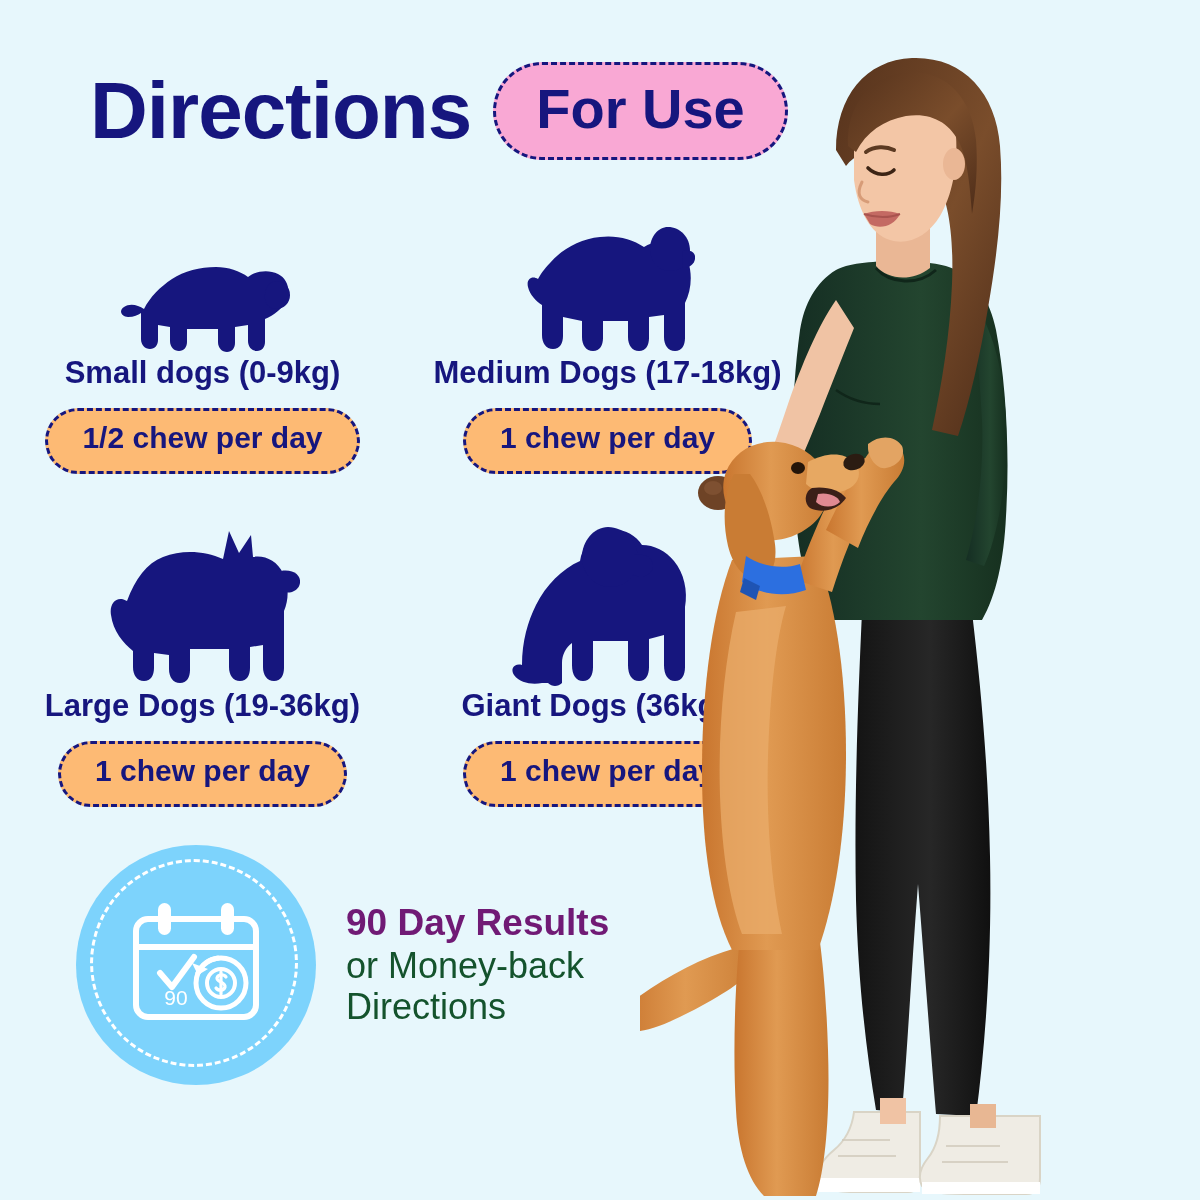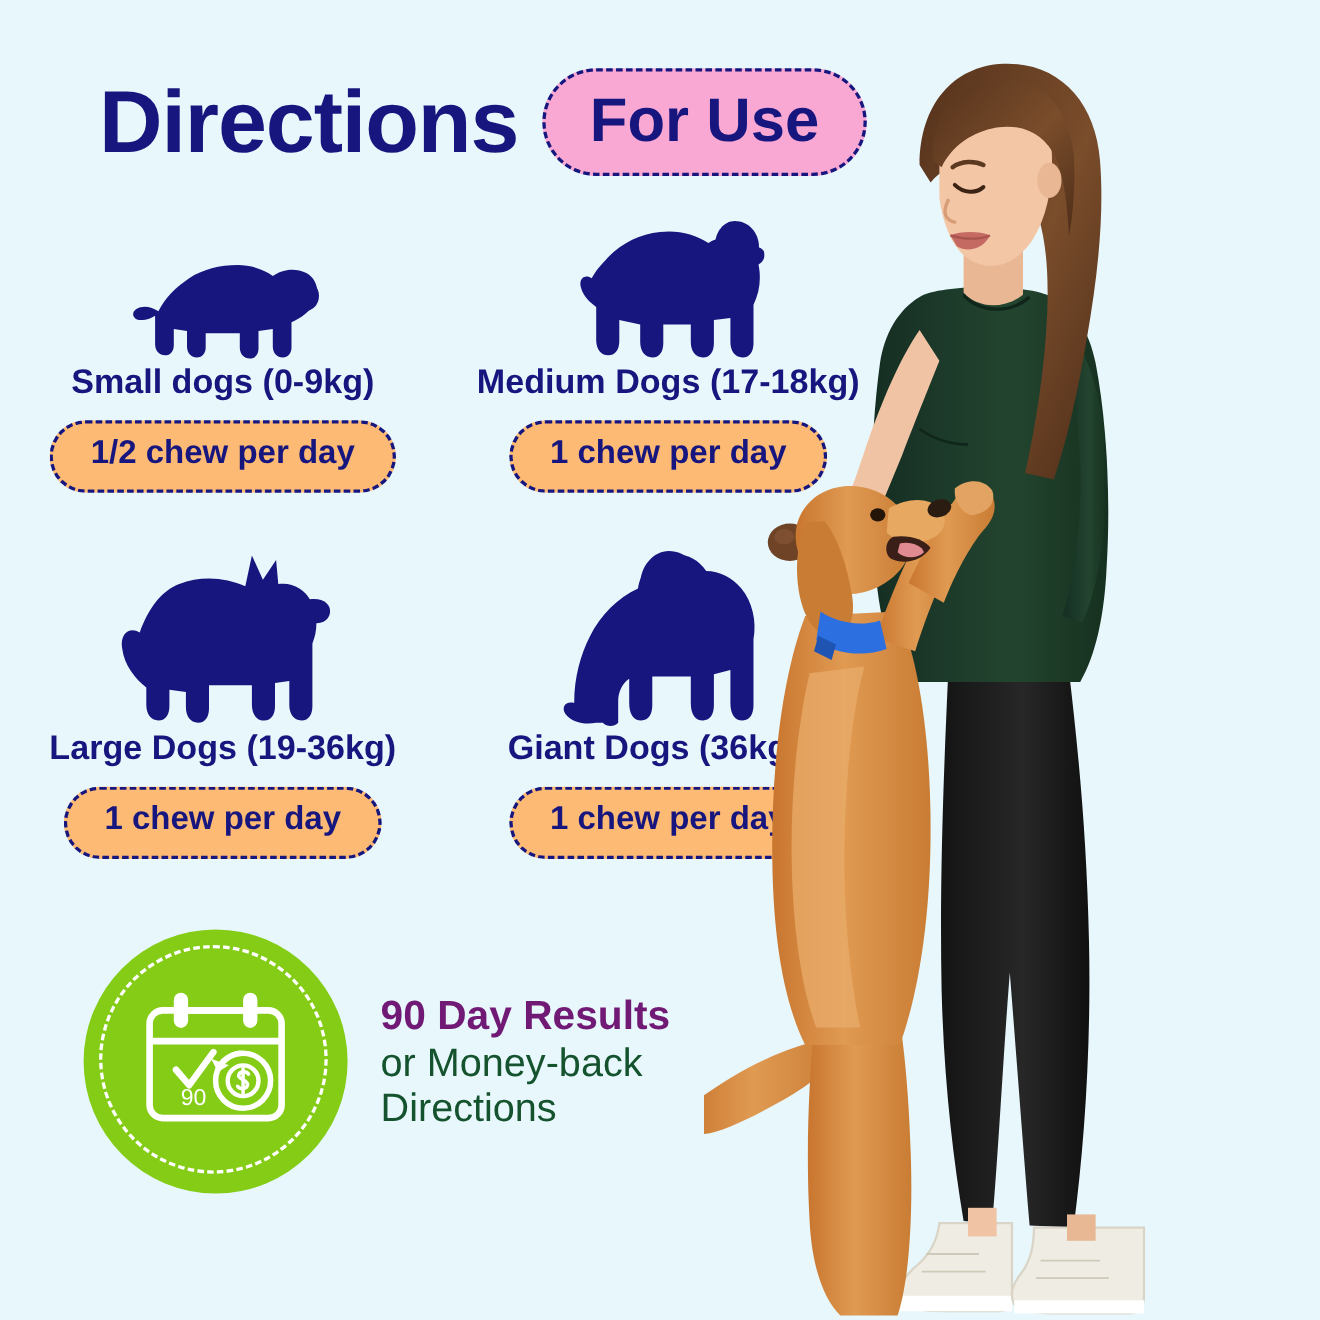--- a/index.html
+++ b/index.html
@@ -48,21 +48,21 @@
     font-weight: 700;
     color: #16167e;
     line-height: 1;
     white-space: nowrap;
   }
 
   
   .grid {
     position: absolute;
     left: 0px;
-    top: 201px;
+    top: 227px;
     width: 810px;
   }
   .grid-row {
     display: flex;
   }
   .cell {
     width: 405px;
     display: flex;
     flex-direction: column;
     align-items: center;
@@ -105,21 +105,21 @@
     top: 845px;
     display: flex;
     align-items: center;
     gap: 30px;
   }
   .badge {
     position: relative;
     width: 240px;
     height: 240px;
     border-radius: 50%;
-    background: #84cc16;
+    background: #7dd3fc;
     flex: none;
   }
   .badge .dash-ring {
     position: absolute;
     left: 14px;
     top: 14px;
     width: 208px;
     height: 208px;
     border: 3px dashed #ffffff;
     border-radius: 50%;

